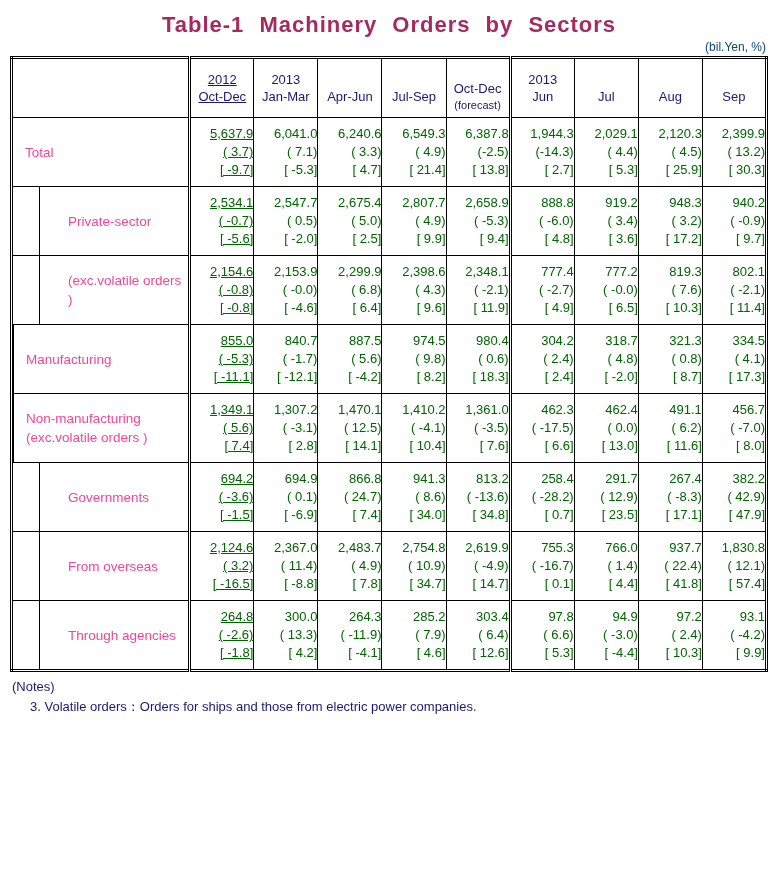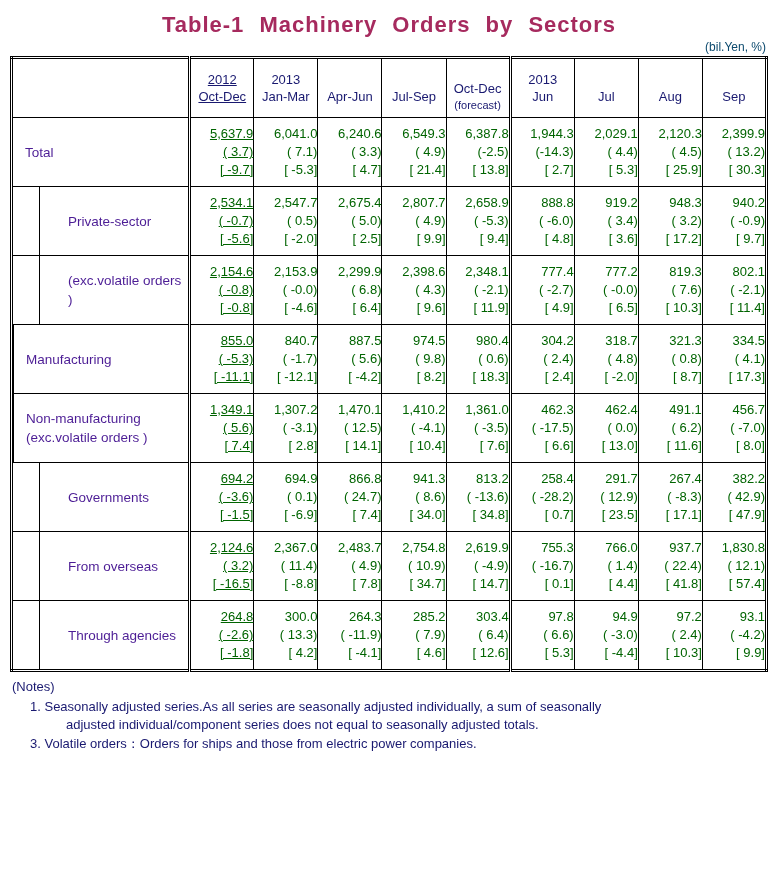--- a/index.html
+++ b/index.html
@@ -77,21 +77,21 @@
     color: #006400;
     font-size: 13px;
     line-height: 18px;
     padding: 4px 8px 4px 2px;
     white-space: nowrap;
   }
   .vcell span { display: block; }
 
   
   .lab {
-    color: #4c1d95;
+    color: #ec4899;
     font-size: 13.5px;
     line-height: 19px;
   }
   .labcell { padding: 0; }
   .labbox {
     display: flex;
     align-items: center;
     height: 100%;
     box-sizing: border-box;
   }
@@ -605,16 +605,15 @@
             <span>[ 9.9]</span>
           </td>
         </tr>
       </tbody>
   </table>
 </div>
 
 <div id="notes">
   <div class="nhead">(Notes)</div>
   <ol id="notes-list">
-      <li><span>1.</span> <span>Seasonally adjusted series.As all series are seasonally adjusted individually, a sum of seasonally</span><span class="cont">adjusted individual/component series does not equal to seasonally adjusted totals.</span></li>
       <li><span>3.</span> <span>Volatile orders：Orders for ships and those from electric power companies.</span></li>
     </ol>
 </div>
 
 </body></html>

